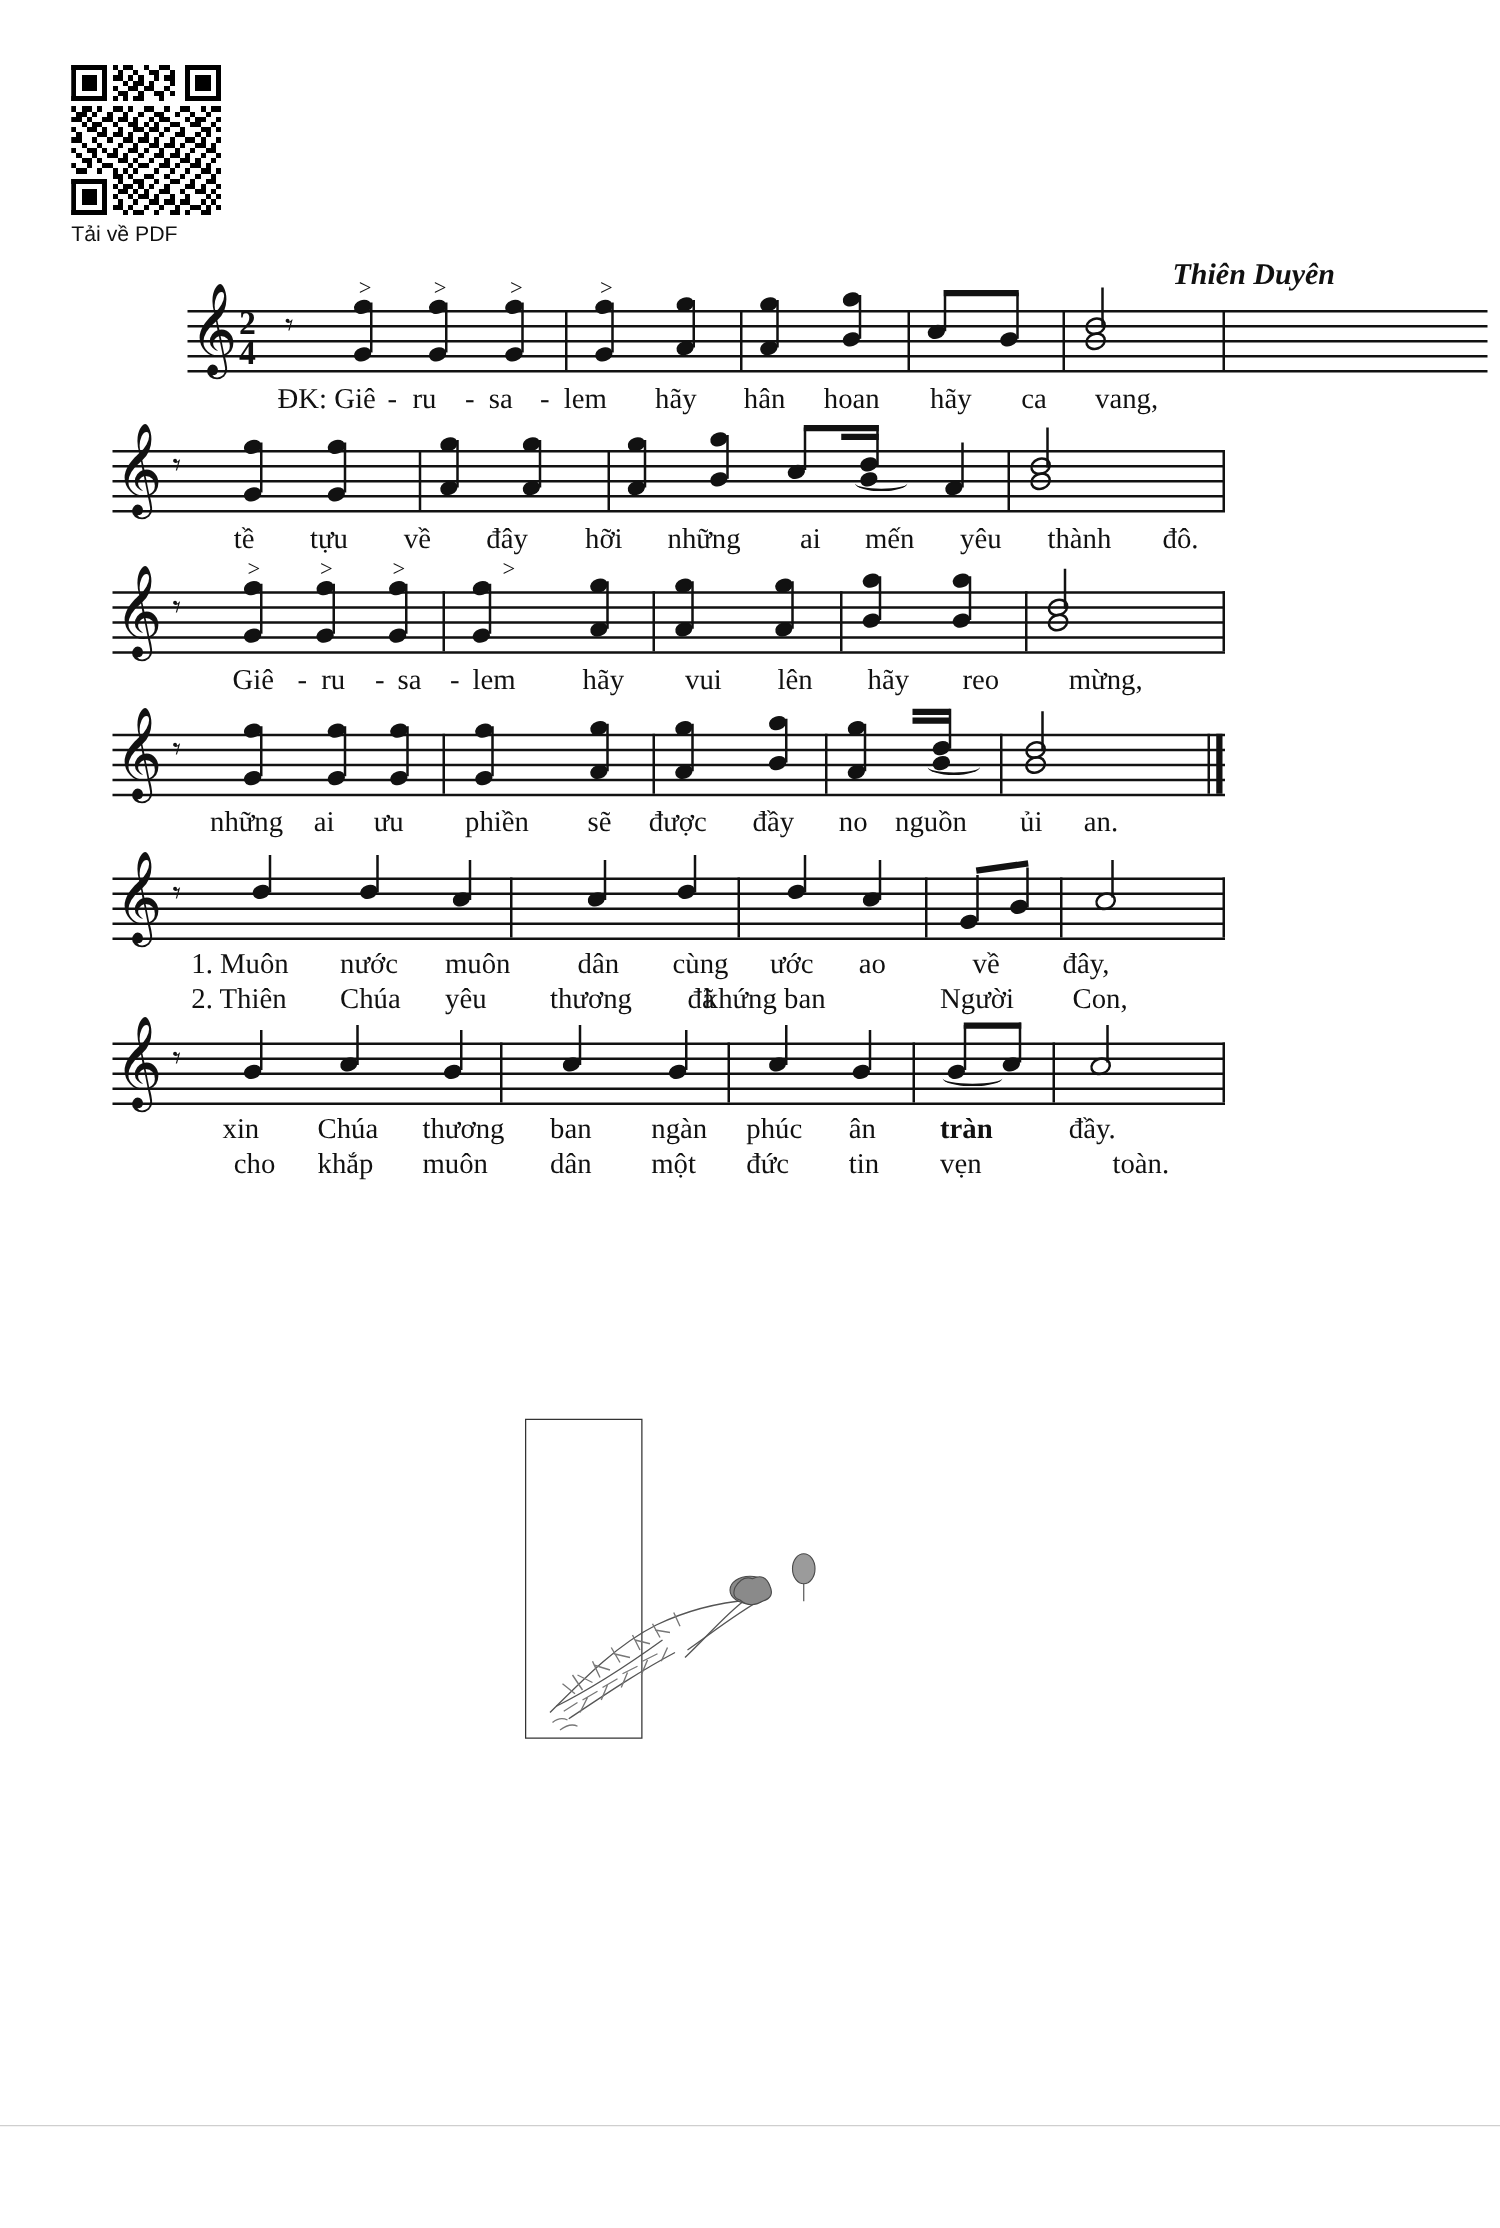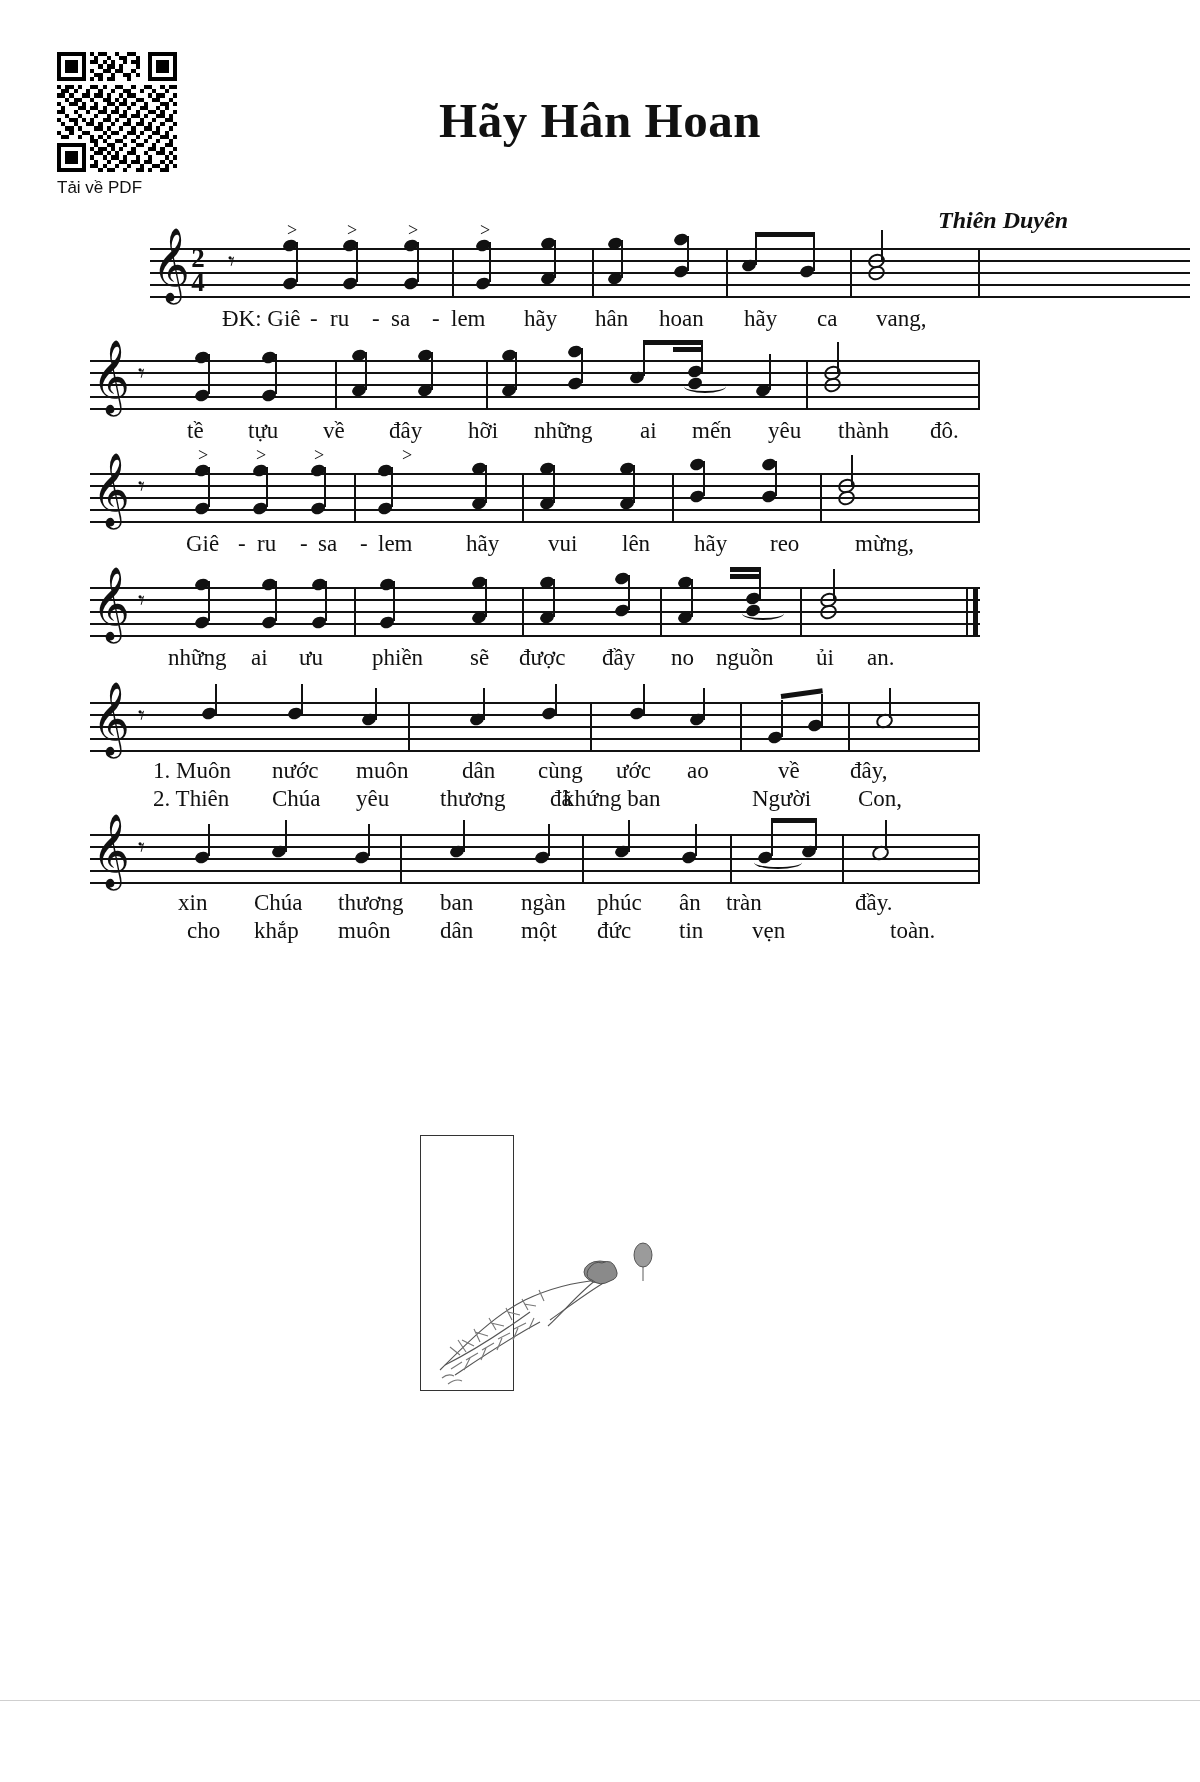--- a/index.html
+++ b/index.html
@@ -327,21 +327,20 @@
           <rect x="12" y="28" width="2" height="1"></rect>
           <rect x="16" y="28" width="1" height="1"></rect>
           <rect x="19" y="28" width="2" height="1"></rect>
           <rect x="22" y="28" width="1" height="1"></rect>
           <rect x="25" y="28" width="2" height="1"></rect>
       </g>
     </svg>
     <div class="qr-label">Tải về PDF</div>
   </div>
 
-  <div class="title">Hãy Hân Hoan</div>
   <div class="composer">Thiên Duyên</div>
 
   <div class="system" style="top:248px;">
     <div class="staff" style="left:150px;">
       <div class="line"></div>
         <div class="line"></div>
         <div class="line"></div>
         <div class="line"></div>
         <div class="line"></div>
       <div class="clef" style="left:2px;top:-16px;">𝄞</div>
@@ -768,21 +767,21 @@
       <div class="barline" style="left:888px;"></div>
     </div>
     <div style="position:absolute;top:56px;left:0;width:1200px;height:34px;">
       <div class="lyr" style="left:178px;">xin</div>
       <div class="lyr" style="left:254px;">Chúa</div>
       <div class="lyr" style="left:338px;">thương</div>
       <div class="lyr" style="left:440px;">ban</div>
       <div class="lyr" style="left:521px;">ngàn</div>
       <div class="lyr" style="left:597px;">phúc</div>
       <div class="lyr" style="left:679px;">ân</div>
-      <div class="lyr" style="left:726px;">tràn</div>
+      <div class="lyr" style="left:752px;font-weight:bold;">tràn</div>
       <div class="lyr" style="left:855px;">đầy.</div>
     </div>
     <div style="position:absolute;top:84px;left:0;width:1200px;height:34px;">
       <div class="lyr" style="left:187px;">cho</div>
       <div class="lyr" style="left:254px;">khắp</div>
       <div class="lyr" style="left:338px;">muôn</div>
       <div class="lyr" style="left:440px;">dân</div>
       <div class="lyr" style="left:521px;">một</div>
       <div class="lyr" style="left:597px;">đức</div>
       <div class="lyr" style="left:679px;text-align:right;">tin</div>

